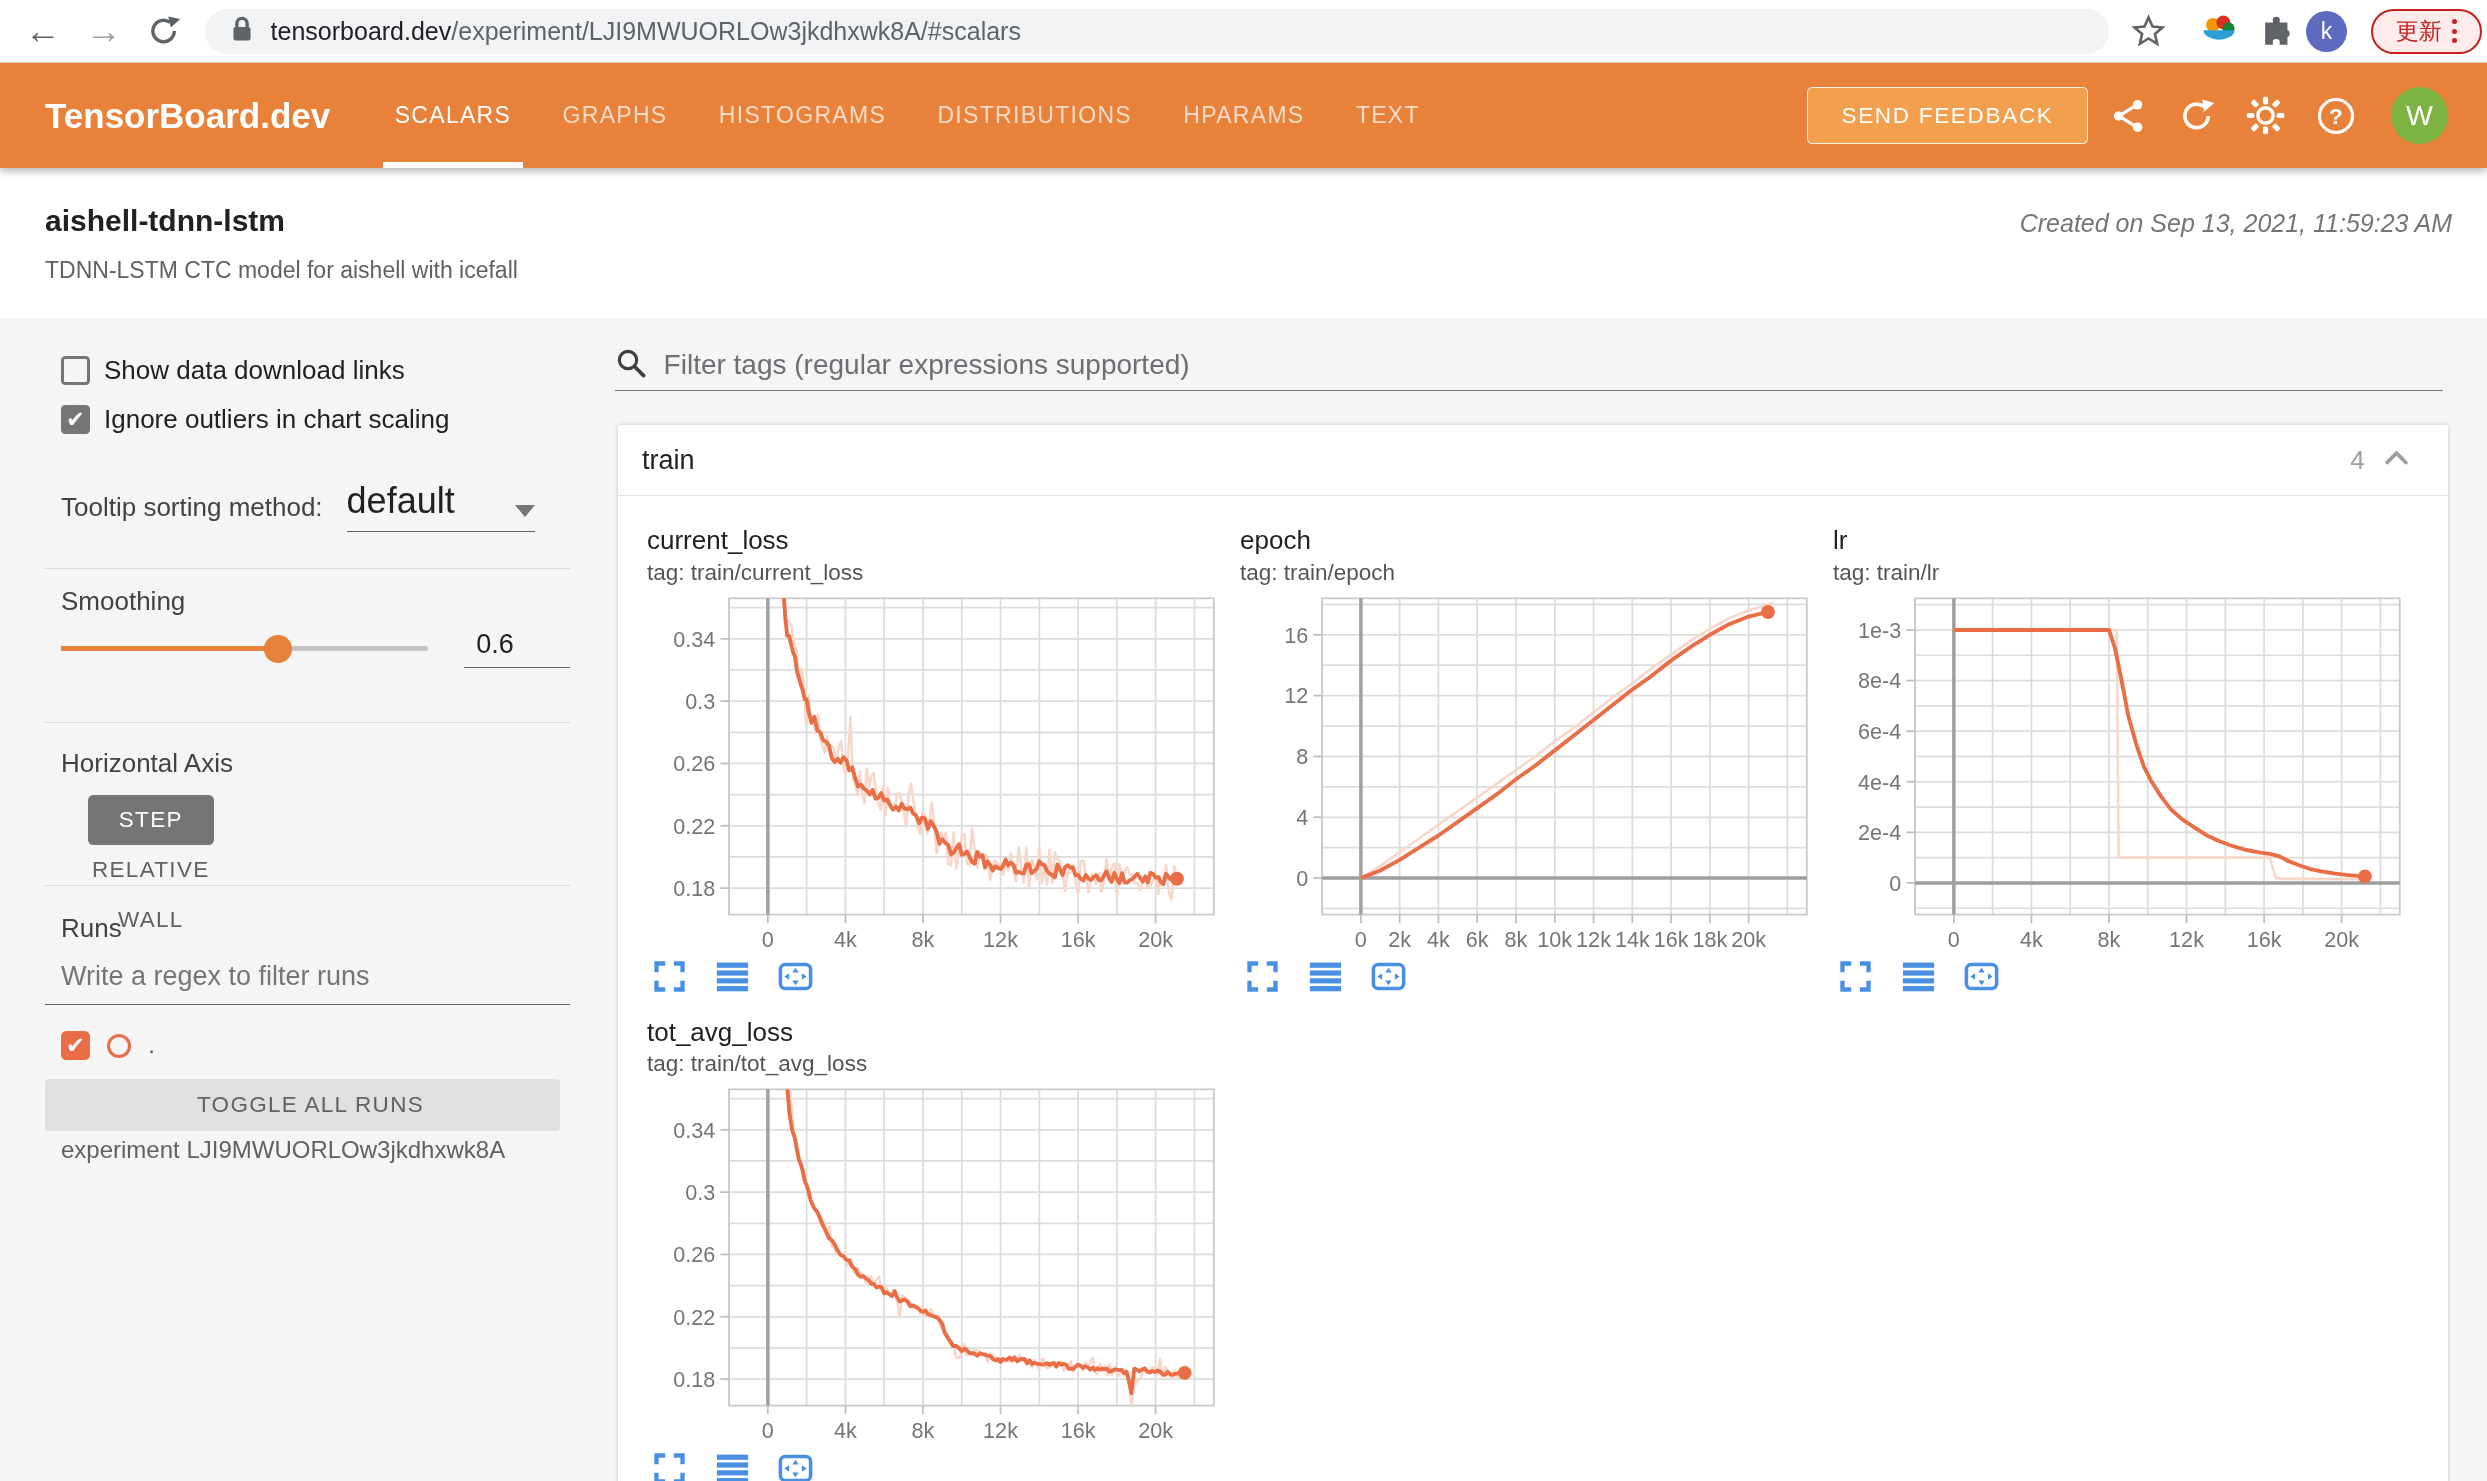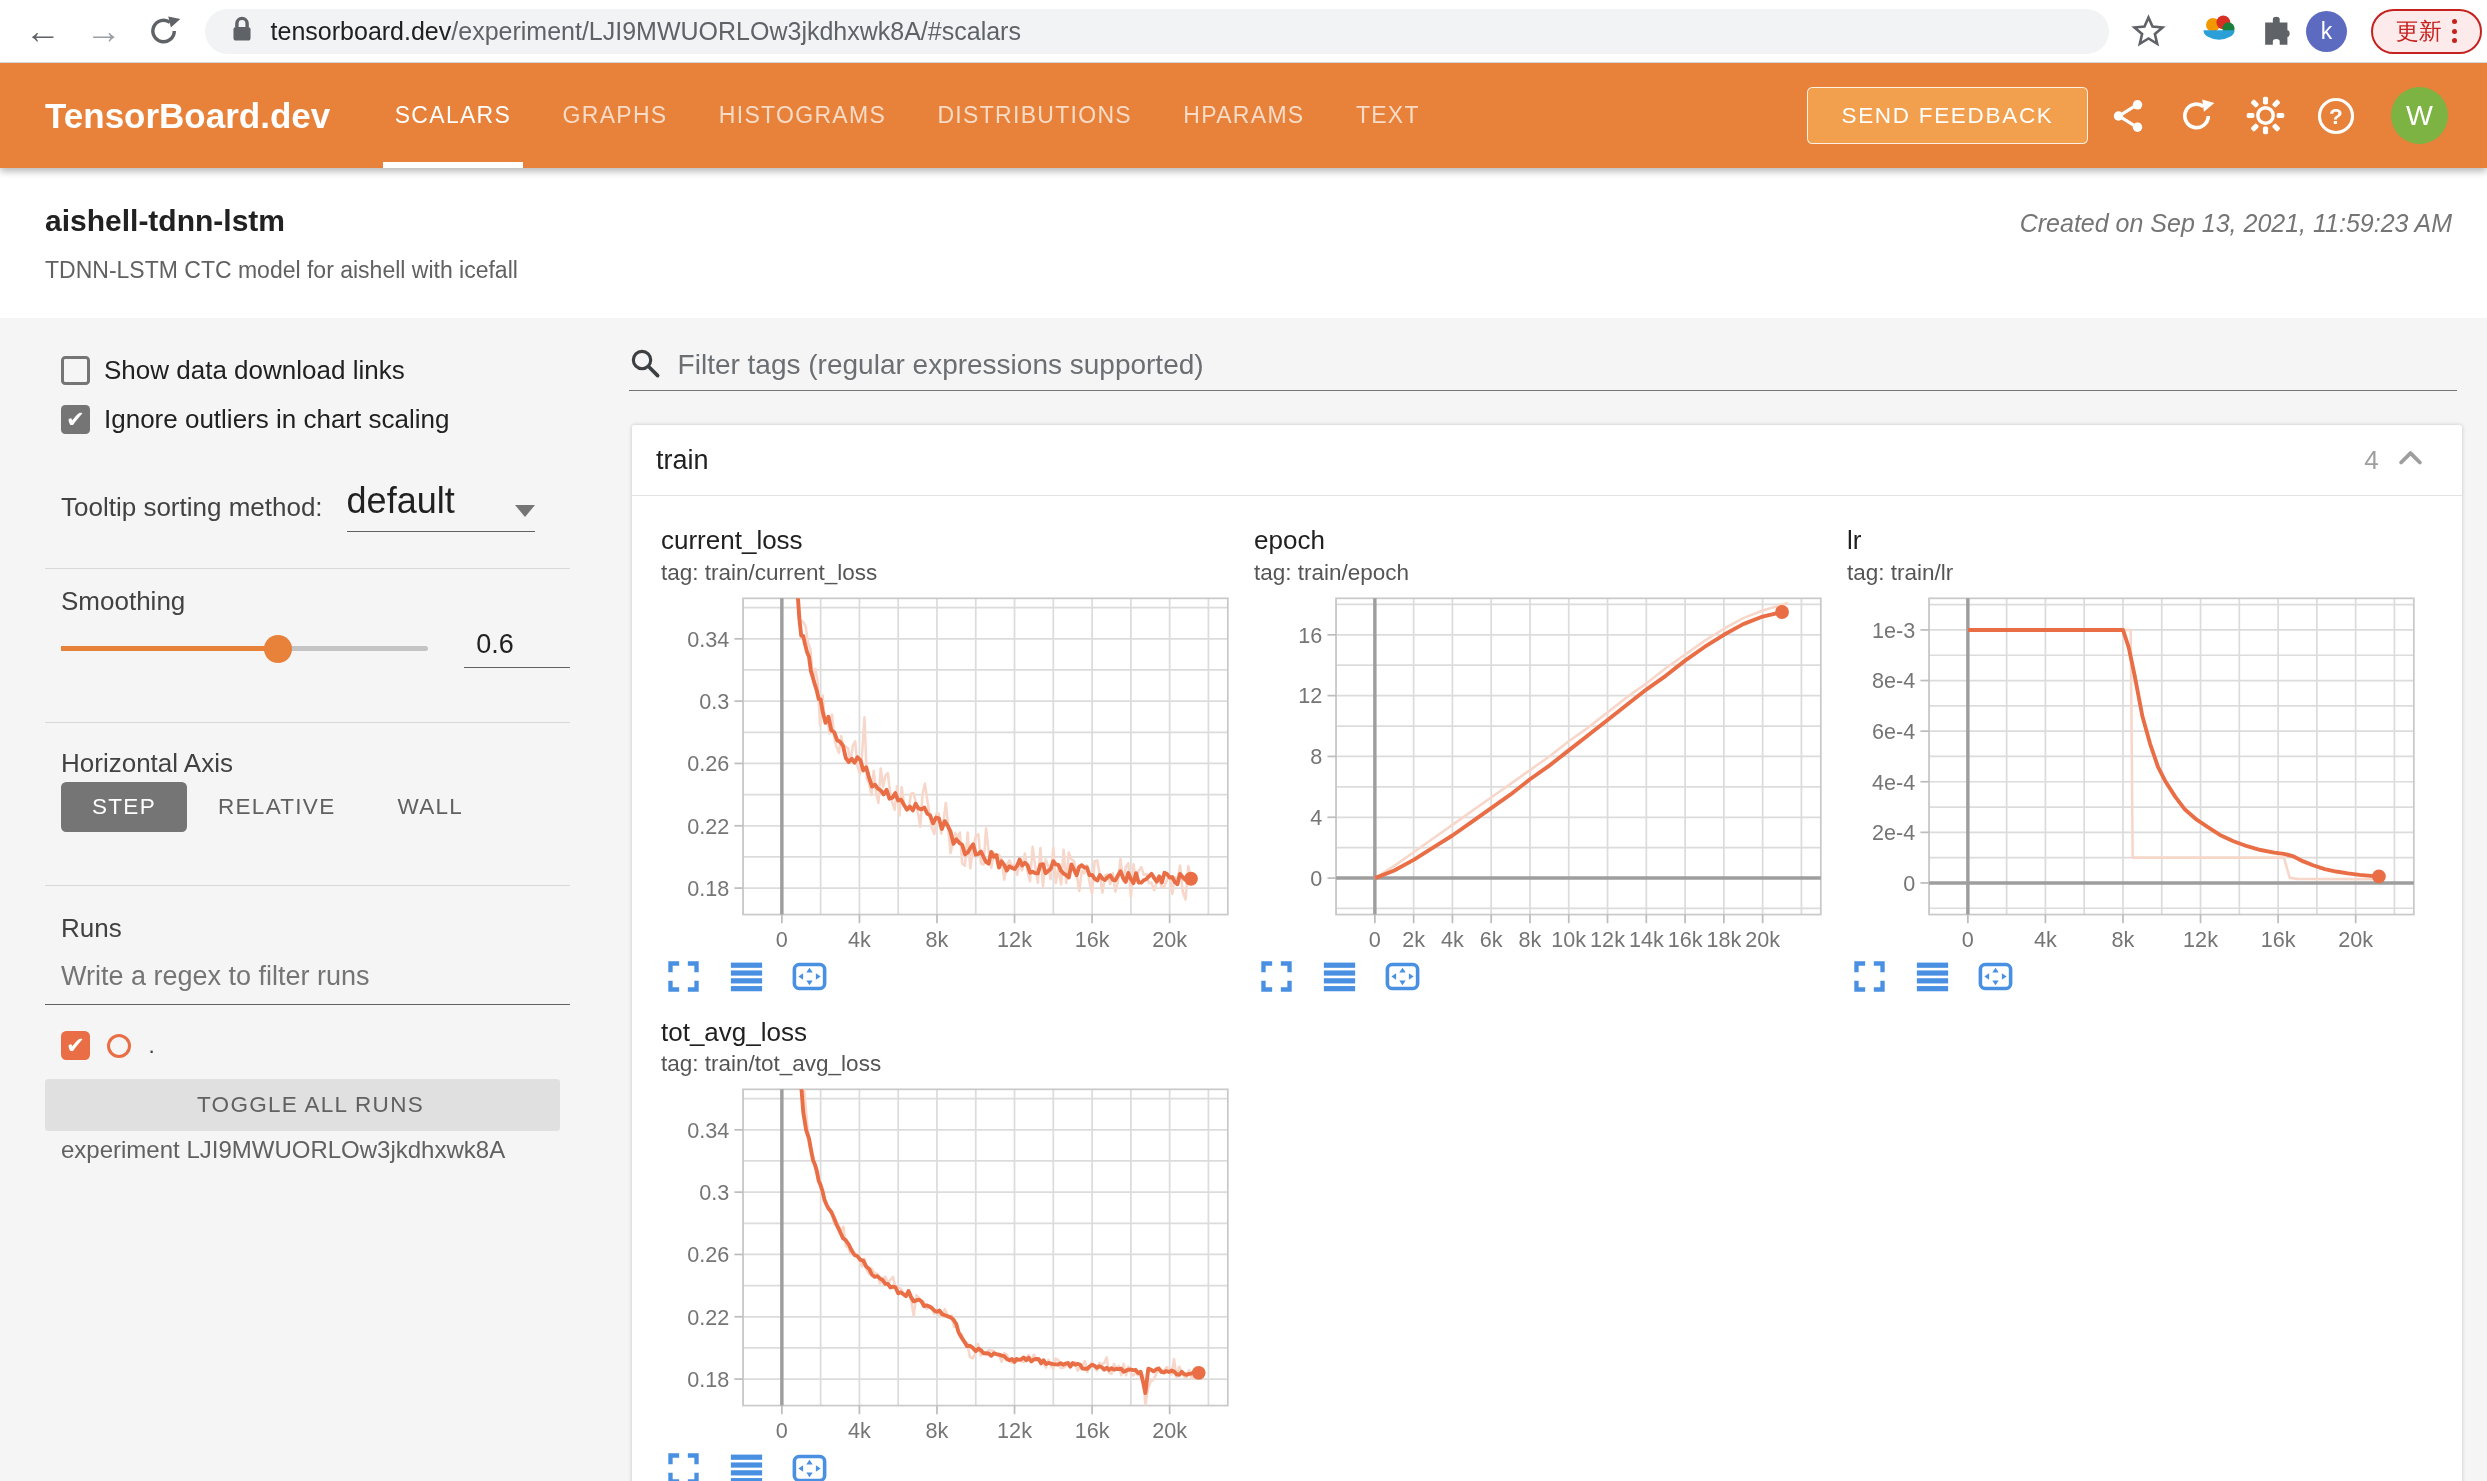--- a/index.html
+++ b/index.html
@@ -81,21 +81,21 @@
   .haxis-btn.active { background:#757575; color:#fff; }
   .regex-input { width:525px; border-bottom:1.7px solid #616161; padding-bottom:12px; font-size:27px; color:#757575; }
   .run-row { display:flex; align-items:center; gap:17.3px; }
   .run-circle { width:24px; height:24px; border:3.5px solid #e96e45; border-radius:50%; }
   .run-dot-label { font-size:22.5px; color:#424242; }
   .toggle-btn { width:515px; height:52px; background:#e0e0e0; border-radius:3.5px; display:flex;
     align-items:center; justify-content:center; font-size:22.5px; letter-spacing:1.3px; color:#616161; }
   .exp-caption { font-size:24px; color:#616161; }
 
   
-  .main-pane { position:absolute; left:602px; top:0; right:0; height:100%; }
+  .main-pane { position:absolute; left:588px; top:0; right:0; height:100%; }
   .filter-row { position:absolute; left:27px; top:22.5px; width:1828px; height:50px;
     border-bottom:1.7px solid #757575; display:flex; align-items:center; gap:15.6px; }
   .filter-placeholder { font-size:28px; color:#6b6e72; }
   .card { position:absolute; left:30px; top:107px; width:1830px; height:1098px; background:#fff;
     border-radius:2.6px; box-shadow:0 0.9px 4.3px rgba(0,0,0,0.2); }
   .card-header { height:71px; padding:0 37px 0 24px; display:flex; align-items:center;
     justify-content:space-between; border-bottom:1.7px solid #e3e3e3; }
   .card-title { font-size:27px; color:#212121; }
   .card-right { display:flex; align-items:center; gap:17.3px; }
   .card-count { font-size:26px; color:#9e9e9e; }
@@ -237,21 +237,21 @@
     <div class="sb-abs section-label" style="top:268px;">Smoothing</div>
     <div class="sb-abs slider-row" style="top:311px;">
       <span class="slider-track">
         <span class="slider-fill"></span>
         <span class="slider-knob"></span>
       </span>
       <span class="slider-value">0.6</span>
     </div>
     <div class="sb-divider" style="top:404px;"></div>
     <div class="sb-abs section-label" style="top:430px;">Horizontal Axis</div>
-    <div class="sb-abs haxis-group" style="top:464px;">
+    <div class="sb-abs haxis-group" style="top:477px;flex-direction:column;">
         <div class="haxis-btn active">STEP</div>
         <div class="haxis-btn">RELATIVE</div>
         <div class="haxis-btn">WALL</div>
       </div>
     <div class="sb-divider" style="top:567px;"></div>
     <div class="sb-abs section-label" style="top:595px; color:#424242;">Runs</div>
     <div class="sb-abs regex-input" style="top:643px;">Write a regex to filter runs</div>
     <div class="sb-abs run-row" style="top:713px;">
       <span class="cbx on-orange">✔</span>
       <span class="run-circle"></span>

